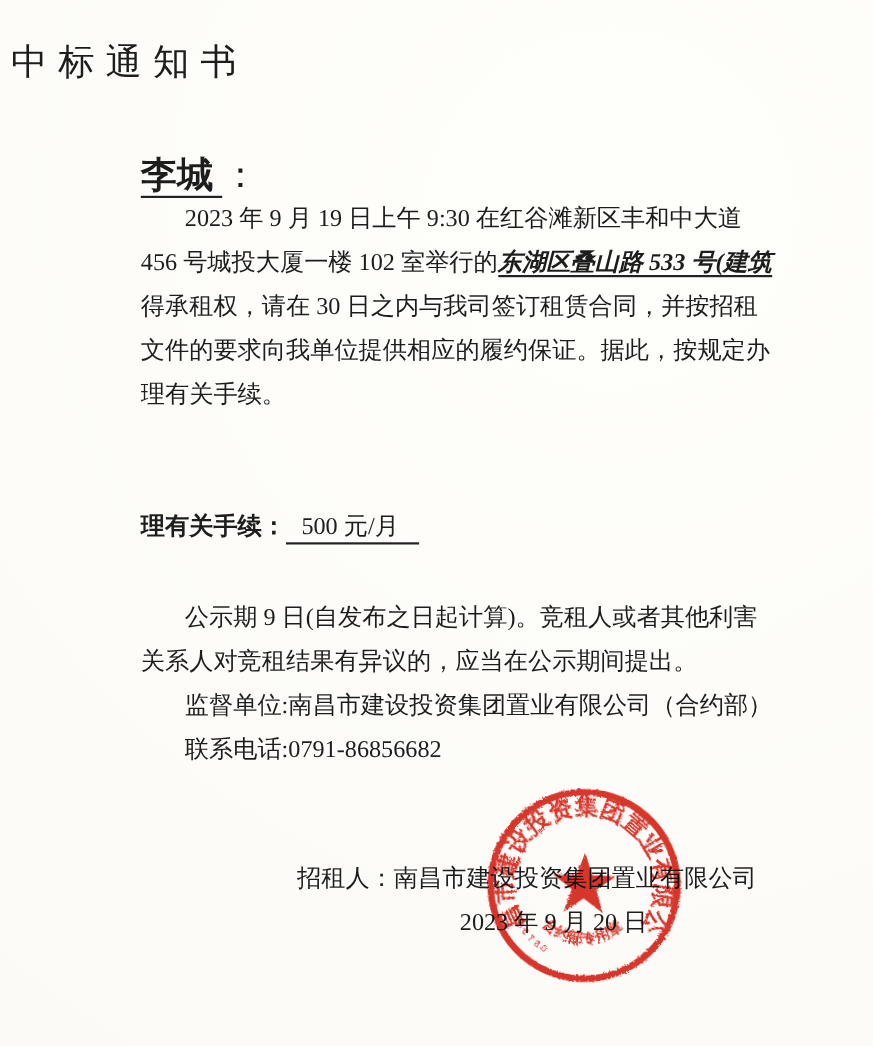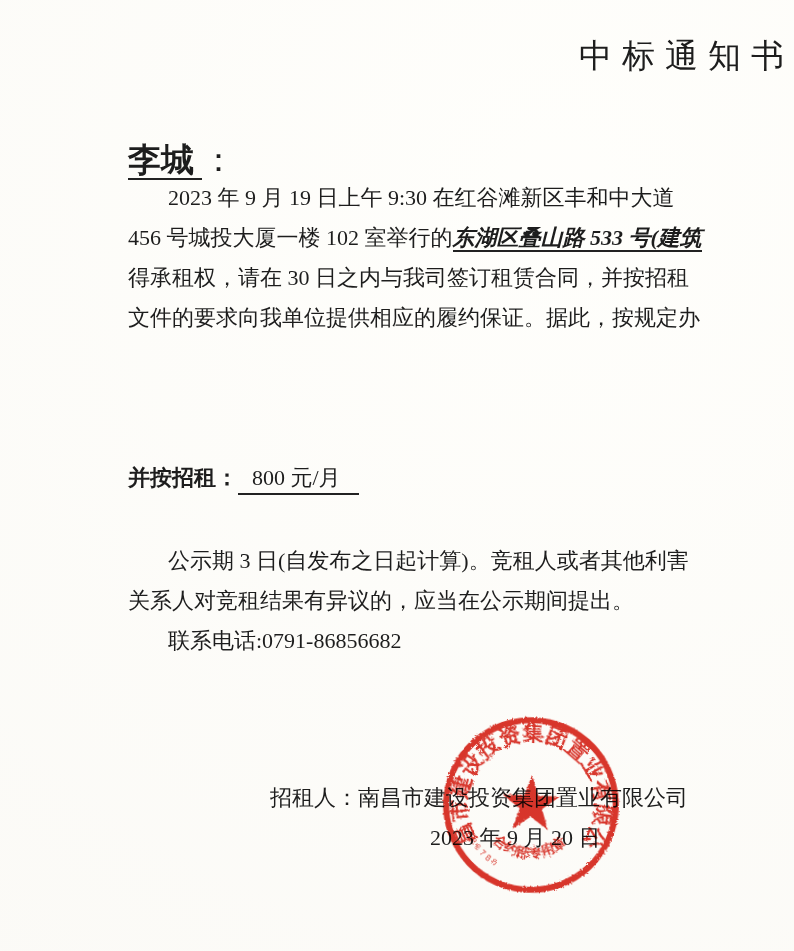--- a/index.html
+++ b/index.html
@@ -9,38 +9,38 @@
     margin:0 auto;
     background:#fefdfa;
     background-image:radial-gradient(circle at 70% 20%, rgba(255,255,252,.6), rgba(246,245,240,.35));
     font-family:"Liberation Serif","DejaVu Serif",serif;
     color:#1d1d1d;
     overflow:hidden;
   }
   .title{
     position:absolute;top:34px;left:0;right:0;
     margin:0;
-    text-align:right;
+    text-align:left;
     font-size:33px;font-weight:500;
     letter-spacing:10px;text-indent:10px;
   }
   .abs{position:absolute;}
   .line{white-space:nowrap;line-height:40px;font-size:22px;}
   .indent{padding-left:40px;}
   .b{font-weight:bold;}
   .u{border-bottom:2px solid #222;}
   .bu{font-weight:bold;border-bottom:2px solid #222;font-style:italic;}
   .salutation{top:142px;left:128px;font-size:33px;line-height:36px;}
   .salutation .name{font-weight:bold;border-bottom:2px solid #222;padding-right:8px;}
   .para1{top:178px;left:128px;width:600px;}
   .result-line{top:458px;left:128px;}
   .result-line .val{padding:0 18px 3px 14px;}
   .para2{top:541px;left:128px;width:600px;}
   .issuer-line{top:778px;left:270px;}
-  .date-line{top:818px;left:430px;}
+  .date-line{top:818px;left:418px;}
   .seal{
     position:absolute;left:430px;top:704px;width:202px;height:202px;
     mix-blend-mode:multiply;opacity:.93;
     transform:rotate(2deg);
   }
   .seal text{font-family:"Liberation Sans","DejaVu Sans",sans-serif;}
 </style>
 </head>
 <body>
 
@@ -50,29 +50,31 @@
 
   <div class="abs salutation line">
     <span class="name">李城</span><span>：</span>
   </div>
 
   <div class="abs para1">
     <div class="line indent"><span>2023 年 9 月 19 日上午 9:30 在红谷滩新区丰和中大道</span></div>
     <div class="line"><span>456 号城投大厦一楼 102 室举行的</span><span class="bu">东湖区叠山路 533 号(建筑</span></div>
     <div class="line"><span>得承租权，请在 30 日之内与我司签订租赁合同，并按招租</span></div>
     <div class="line"><span>文件的要求向我单位提供相应的履约保证。据此，按规定办</span></div>
+    <div class="line"><span>理有关手续。</span></div>
   </div>
 
   <div class="abs result-line line">
-    <span class="b">并按招租：</span><span class="u val">800 元/月</span>
+    <span class="b">理有关手续：</span><span class="u val">500 元/月</span>
   </div>
 
   <div class="abs para2">
-    <div class="line indent"><span>公示期 3 日(自发布之日起计算)。竞租人或者其他利害</span></div>
+    <div class="line indent"><span>公示期 9 日(自发布之日起计算)。竞租人或者其他利害</span></div>
     <div class="line"><span>关系人对竞租结果有异议的，应当在公示期间提出。</span></div>
+    <div class="line indent"><span>监督单位:南昌市建设投资集团置业有限公司（合约部）</span></div>
     <div class="line indent"><span>联系电话:0791-86856682</span></div>
   </div>
 
   <div class="abs issuer-line line">
     <span>招租人：</span><span>南昌市建设投资集团置业有限公司</span>
   </div>
 
   <div class="abs date-line line">
     <span>2023 年 9 月 20 日</span>
   </div>

